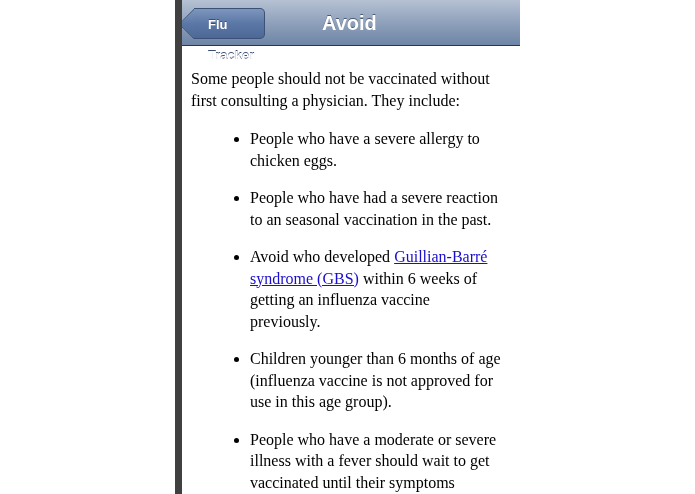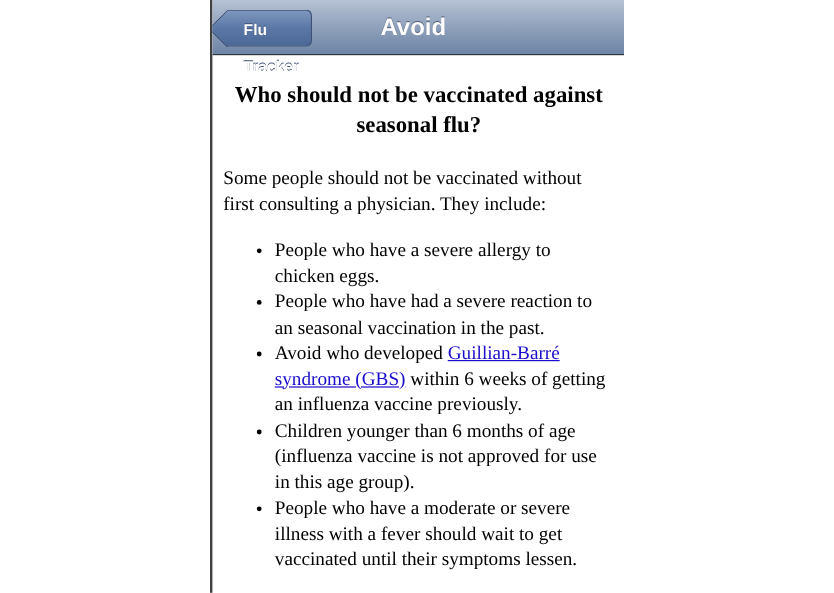--- a/index.html
+++ b/index.html
@@ -10,21 +10,21 @@
       height: 494px;
       overflow: hidden;
     }
     .screen {
       position: absolute;
       left: 175px;
       top: 0;
       width: 345px;
       height: 494px;
       background: #ffffff;
-      border-left: 2px solid #404040;
+      border-left: 7px solid #404040;
       box-sizing: border-box;
       overflow: hidden;
       padding-left: 40px;
     }
     .navbar {
       position: absolute;
       left: 0; top: 0;
       width: 344px;
       height: 46px;
       background: linear-gradient(to bottom, #b6c2d4 0%, #8fa1bb 50%, #6e85a6 100%);
@@ -105,21 +105,21 @@
       font-size: 16px;
       line-height: 22px;
     }
     .list {
       margin: 16px 0 0 0;
       padding: 0 0 0 43px;
       font-size: 16px;
       line-height: 21.5px;
     }
     .list li {
-      margin: 0;
+      margin: 16px;
       padding: 0;
     }
     .list a {
       color: #1a0dcc;
       text-decoration: underline;
     }
   </style>
 </head>
 <body>
 
@@ -127,21 +127,20 @@
   <div class="navbar">
     <div class="back-wrap">
       <div class="back-btn">
         <span>Flu Tracker</span>
       </div>
     </div>
     <div class="nav-title">Avoid</div>
   </div>
 
   <div class="content">
-    <h1 class="heading">Who should not be vaccinated against seasonal flu?</h1>
     <p class="intro">Some people should not be vaccinated without first consulting a physician. They include:</p>
     <ul class="list">
       <li><span>People who have a severe allergy to chicken eggs.</span></li>
       <li><span>People who have had a severe reaction to an seasonal vaccination in the past.</span></li>
       <li><span>Avoid who developed </span><a>Guillian-Barré syndrome (GBS)</a><span> within 6 weeks of getting an influenza vaccine previously.</span></li>
       <li><span>Children younger than 6 months of age (influenza vaccine is not approved for use in this age group).</span></li>
       <li><span>People who have a moderate or severe illness with a fever should wait to get vaccinated until their symptoms lessen.</span></li>
     </ul>
   </div>
 </div>

